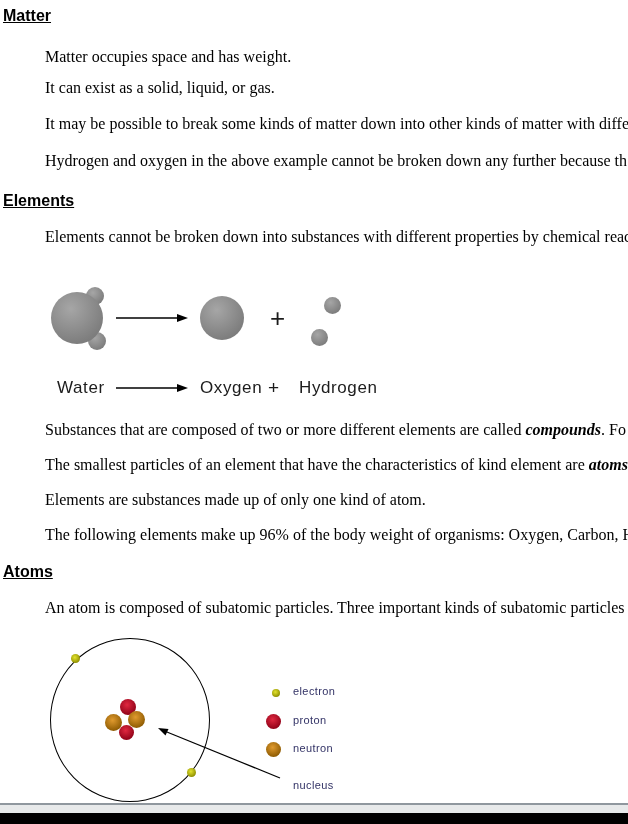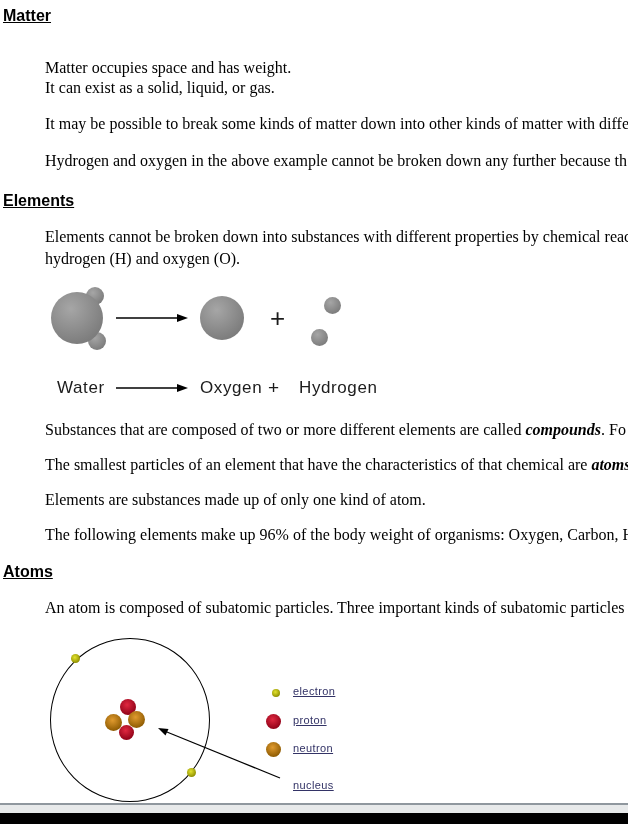--- a/index.html
+++ b/index.html
@@ -28,42 +28,41 @@
     position:absolute; font-family:"Liberation Sans", sans-serif;
     font-size:17px; color:#1c1c1c; letter-spacing:0.6px; white-space:nowrap;
   }
   .orbit {
     position:absolute; left:50px; top:638px; width:160px; height:164px;
     border:1px solid #000; border-radius:50%;
   }
   .legend-label {
     position:absolute; left:293px;
     font-family:"Liberation Sans", sans-serif; font-size:11px; line-height:13px;
-    letter-spacing:0.4px; white-space:nowrap;text-decoration:underline;
+    letter-spacing:0.4px; white-space:nowrap;
   }
   .arrow-svg { position:absolute; }
   .bottom-edge { position:absolute; left:0; top:803px; width:628px; height:2px; background:#8f979e; }
   .bottom-bar  { position:absolute; left:0; top:805px; width:628px; height:8px; background:#e7e9ea; }
   .bottom-band { position:absolute; left:0; top:813px; width:628px; height:11px; background:#000000; }
 </style>
 </head>
 <body>
 
 <div class="heading" style="top:6px">Matter</div>
 
-<div class="para" style="top:58px">Matter occupies space and has weight.</div>
+<div class="para" style="top:47px">Matter occupies space and has weight.</div>
 <div class="para" style="top:78px">It can exist as a solid, liquid, or gas.</div>
 <div class="para" style="top:114px">It may be possible to break some kinds of matter down into other kinds of matter with diffe</div>
 <div class="para" style="top:151px">Hydrogen and oxygen in the above example cannot be broken down any further because th</div>
 
 <div class="heading" style="top:191px">Elements</div>
 
 <div class="para two-line" style="top:226px">
   <span>Elements cannot be broken down into substances with different properties by chemical reac</span><br>
-  <span>hydrogen (H) and oxygen (O).</span>
 </div>
 
 <div>
   <div class="sphere gray-sph" style="left:86px; top:287px; width:18px; height:18px;"></div>
   <div class="sphere gray-sph" style="left:88px; top:332px; width:18px; height:18px;"></div>
   <div class="sphere gray-sph" style="left:51px; top:292px; width:52px; height:52px;"></div>
 
   <svg class="arrow-svg" style="left:113px; top:310px;" width="80" height="16">
     <line x1="3" y1="8" x2="65" y2="8" stroke="#000" stroke-width="1.5"></line>
     <polygon points="75,8 64,4 64,12" fill="#000"></polygon>
@@ -83,21 +82,21 @@
   </svg>
   <div class="diagram-label" style="left:200px; top:378px;">Oxygen</div>
   <div class="diagram-label" style="left:268px; top:377px; font-size:19px;">+</div>
   <div class="diagram-label" style="left:299px; top:378px;">Hydrogen</div>
 </div>
 
 <div class="para" style="top:420px">
   <span>Substances that are composed of two or more different elements are called </span><span class="emph">compounds</span><span>. Fo</span>
 </div>
 <div class="para" style="top:455px">
-  <span>The smallest particles of an element that have the characteristics of that chemical are </span><span class="emph">atoms</span><span>.</span>
+  <span>The smallest particles of an element that have the characteristics of kind element are </span><span class="emph">atoms</span><span>.</span>
 </div>
 <div class="para" style="top:490px">Elements are substances made up of only one kind of atom.</div>
 <div class="para" style="top:525px">The following elements make up 96% of the body weight of organisms: Oxygen, Carbon, H</div>
 
 <div class="heading" style="top:562px">Atoms</div>
 
 <div class="para" style="top:598px">An atom is composed of subatomic particles. Three important kinds of subatomic particles</div>
 
 <div>
   <div class="orbit"></div>

